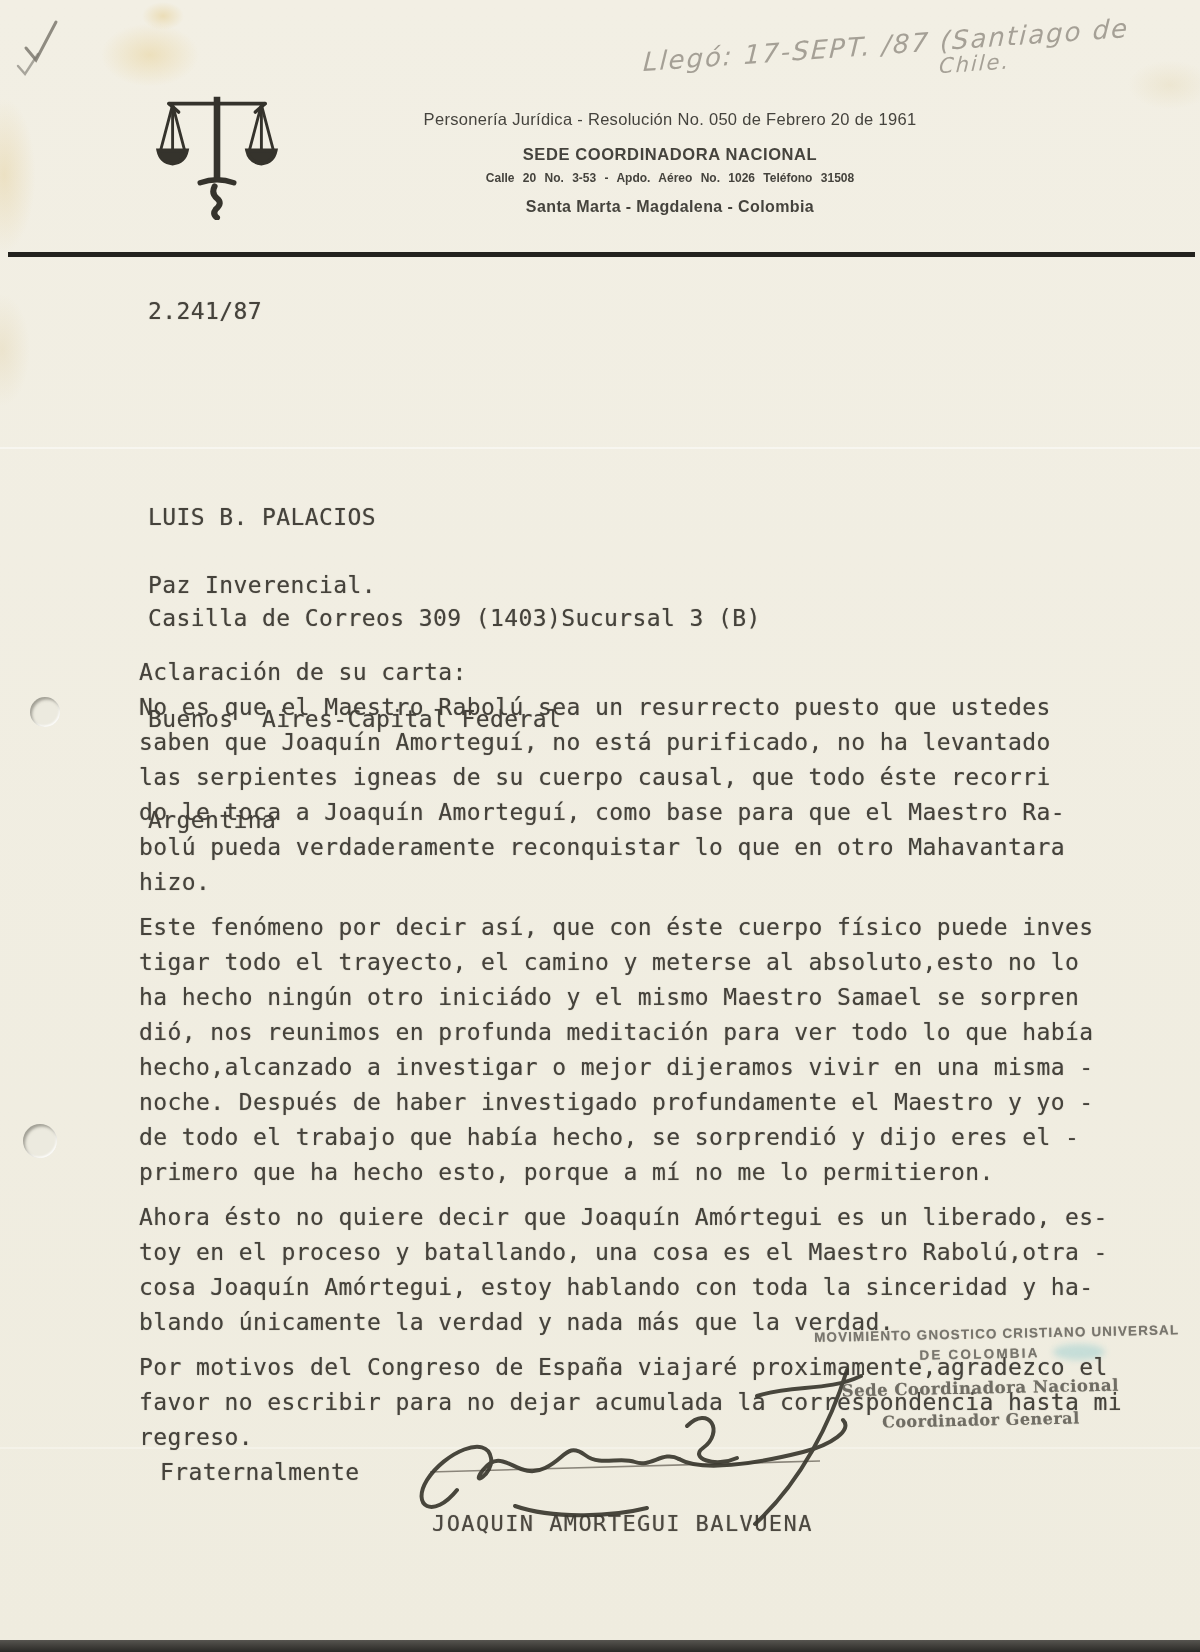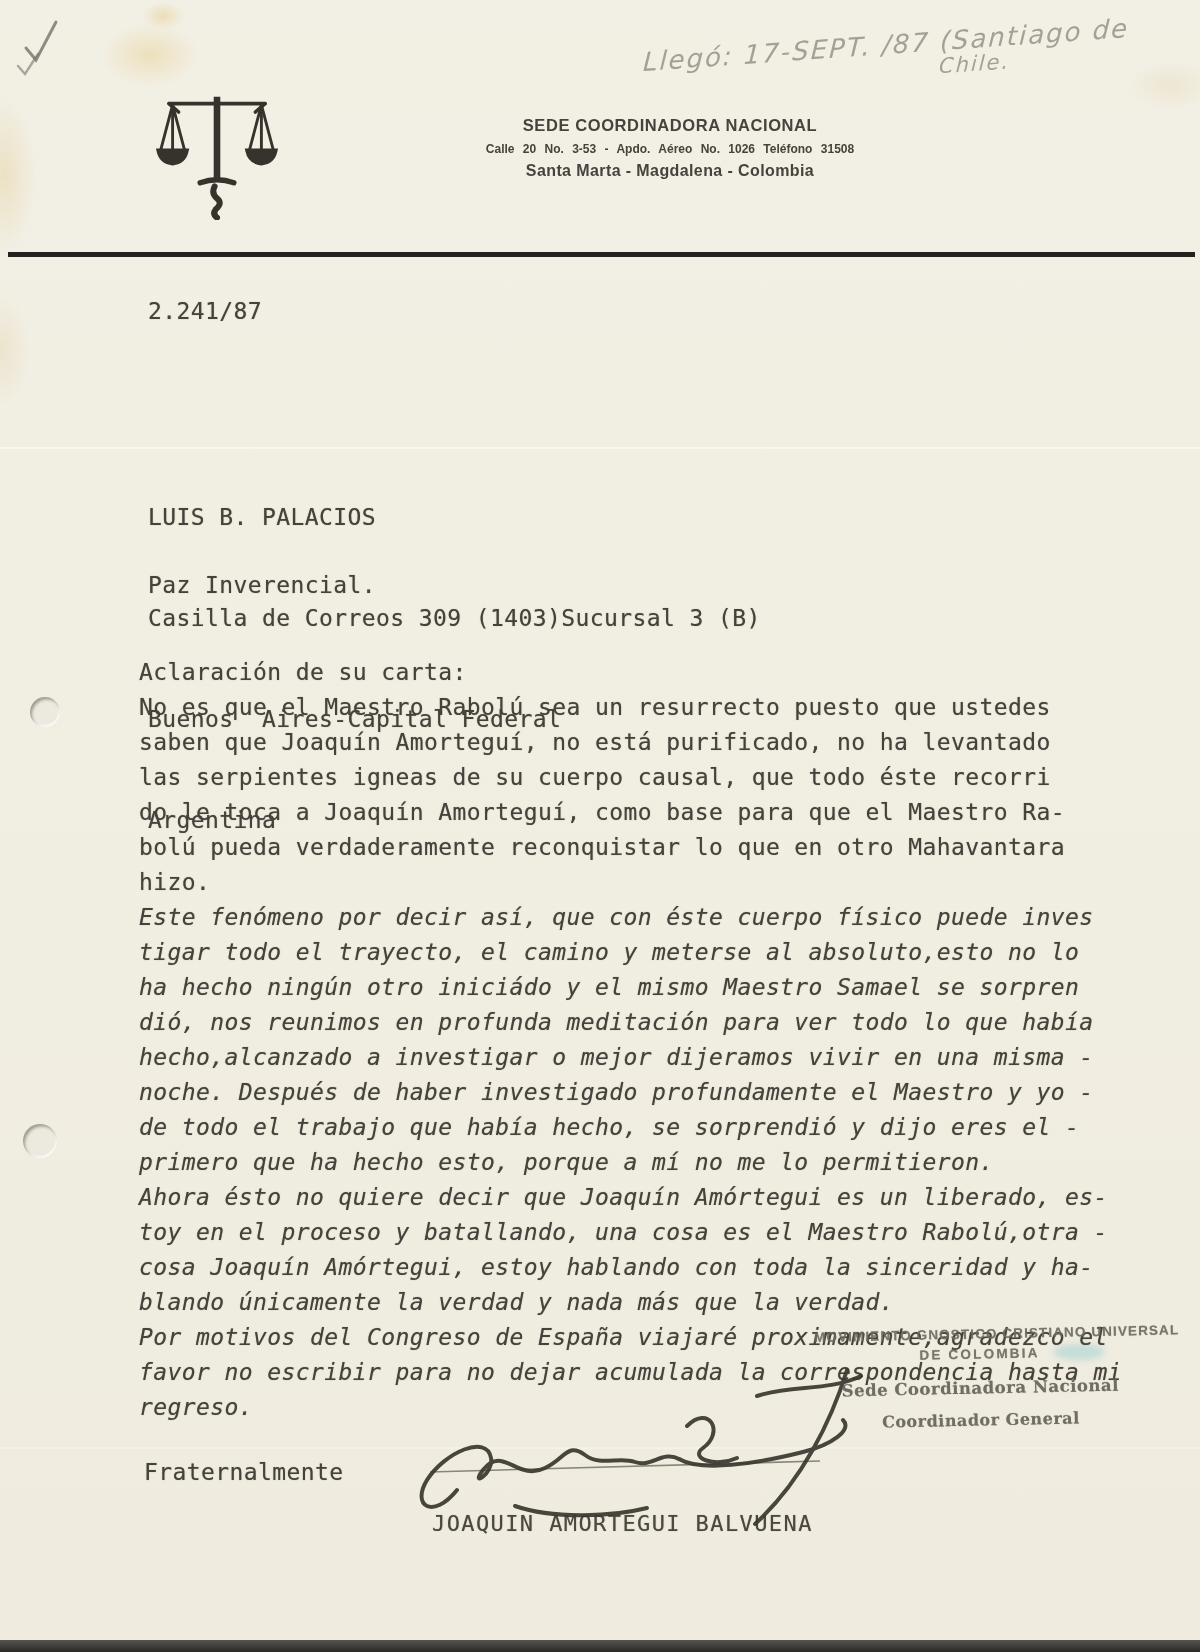--- a/index.html
+++ b/index.html
@@ -30,32 +30,32 @@
   .recv-note .l1{font-size:26px;}
   .recv-note .l2{font-size:21px;margin:-2px 0 0 298px;}
   
   .logo{position:absolute;left:156px;top:88px;}
   .head{position:absolute;left:320px;top:100px;width:700px;text-align:center;
     font-family:"Liberation Sans",sans-serif;color:#45433d;}
   .head .org{font-size:19px;font-weight:bold;letter-spacing:1px;word-spacing:5px;color:#3e3c36;}
   .head .legal{margin-top:10px;font-size:16.5px;letter-spacing:.3px;}
   .head .sede{margin-top:16px;font-size:16.5px;font-weight:bold;letter-spacing:.6px;}
   .head .addr{margin-top:7px;font-size:12px;font-weight:bold;word-spacing:5px;}
-  .head .city{margin-top:6px;font-size:16px;font-weight:bold;letter-spacing:.4px;}
+  .head .city{margin-top:13px;font-size:16px;font-weight:bold;letter-spacing:.4px;}
   
   .typed{position:absolute;color:#45423b;font-size:23px;line-height:35px;
     letter-spacing:.4px;white-space:pre;text-shadow:0 0 1px rgba(68,65,58,.5);}
   .ref{left:148px;top:294px;}
   .date{left:148px;top:362px;}
   .recipient{left:148px;top:432px;}
   .recipient .addr-line{line-height:31px;}
   .salutation{left:148px;top:568px;}
   .body-block{left:139px;top:655px;}
-  .para + .para{margin-top:0;font-style:italic;}
-  .closing{left:144px;top:1455px;text-align:center;}
+  .para + .para{margin-top:10px;}
+  .closing{left:160px;top:1455px;text-align:center;}
   .typed-name{left:432px;top:1462px;font-size:22px;letter-spacing:1.4px;color:#4c4840;margin-top:44px;}
   
   .signature{position:absolute;left:395px;top:1360px;}
   .stamp{position:absolute;left:815px;top:1326px;width:380px;transform:rotate(-1.2deg);
     color:#6c6961;opacity:.9;font-family:"Liberation Sans",sans-serif;text-shadow:0 0 1px rgba(108,105,97,.6);}
   .stamp .s1{font-size:13.5px;font-weight:bold;letter-spacing:1.1px;}
   .stamp .s2{margin-top:5px;font-size:13.5px;font-weight:bold;letter-spacing:2.2px;text-align:center;width:330px;}
   .stamp .s3{margin-top:17px;font-family:"DejaVu Serif",serif;font-size:16.5px;font-weight:bold;
     letter-spacing:.5px;text-align:center;width:330px;color:#636057;}
   .stamp .s4{margin-top:13px;font-family:"DejaVu Serif",serif;font-size:16px;font-weight:bold;
@@ -95,20 +95,21 @@
 
       <path d="M48,8 L52,8 L52,76 L48,76 Z" fill="#35332c" stroke-width="1.5"></path>
 
       <path d="M36,79 Q50,74 64,79" stroke-width="4.5"></path>
 
       <path d="M48,82 Q45,88 50,92 Q55,96 49,101 Q46,105 50,108" stroke-width="5"></path>
     </g>
   </svg>
 
   <div class="head">
+    <div class="legal">Personería Jurídica  -  Resolución No. 050 de Febrero 20 de 1961</div>
     <div class="sede">SEDE COORDINADORA NACIONAL</div>
     <div class="addr">Calle 20 No. 3-53 - Apdo. Aéreo No. 1026 Teléfono 31508</div>
     <div class="city">Santa Marta - Magdalena - Colombia</div>
   </div>
 
   <div class="rule"></div>
 
   <div class="crease" style="top:447px"></div>
   <div class="crease" style="top:1447px;background:rgba(255,255,255,.3)"></div>
   <div class="hole" style="left:30px;top:697px;width:30px;height:30px"></div>

